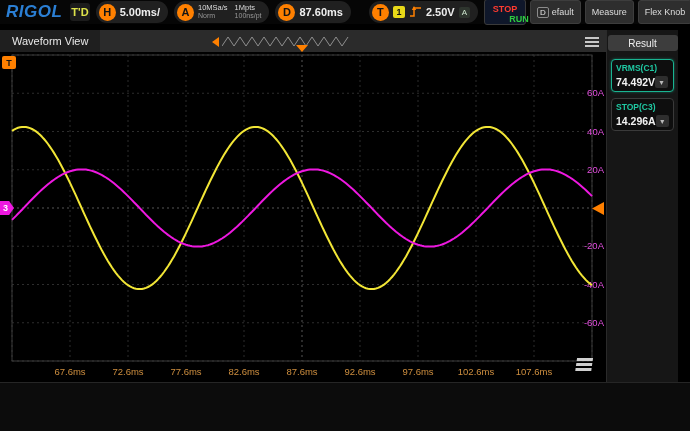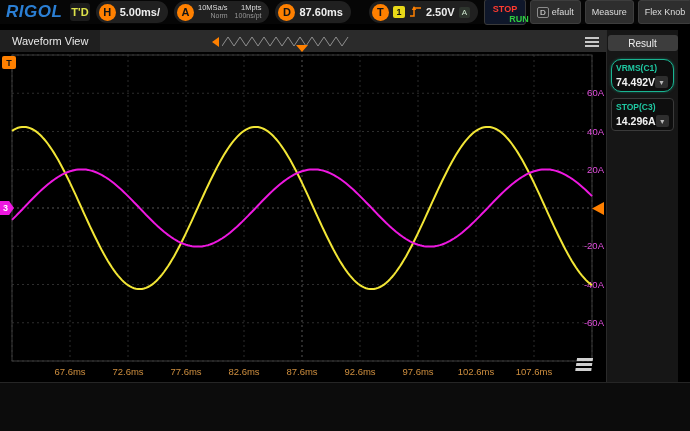--- a/index.html
+++ b/index.html
@@ -8,21 +8,21 @@
   
   .topbar{position:absolute;left:0;top:0;width:690px;height:24px;background:#060606;
           display:flex;align-items:center;gap:6px;padding:0 4px;box-sizing:border-box;}
   .logo{color:#2b7fd4;font-weight:bold;font-style:italic;font-size:17px;letter-spacing:.5px;padding:0 2px;}
   .tstat{color:#dde24a;background:#1c1c1c;border-radius:3px;padding:3px 1px;font-weight:bold;font-size:11px;}
   .pill{background:#202020;border-radius:11px;height:22px;display:flex;align-items:center;gap:4px;padding:0 8px 0 3px;}
   .obadge{width:17px;height:17px;border-radius:50%;background:#ff8000;color:#141414;font-weight:bold;
           font-size:11px;display:flex;align-items:center;justify-content:center;flex:0 0 auto;}
   .pv{color:#efefef;font-size:11px;font-weight:bold;white-space:nowrap;}
   .acqgrid{display:grid;grid-template-columns:auto auto;column-gap:7px;line-height:1.25;}
-  .acqgrid span{font-size:7.5px;color:#ddd;white-space:nowrap;text-align:right;}
+  .acqgrid span{font-size:7.5px;color:#ddd;white-space:nowrap;}
   .acqgrid .dim{color:#979797;font-size:7px;}
   .tpill{margin-left:12px;}
   .tsq{width:12px;height:12px;background:#e8d918;border-radius:2px;color:#111;font-weight:bold;font-size:9px;
        display:flex;align-items:center;justify-content:center;}
   .tmode{font-size:8px;color:#cfe6cf;background:#2e352e;border-radius:2px;padding:1px 3px;}
   .rgroup{margin-left:auto;display:flex;gap:4px;align-items:center;}
   .runstop{width:40px;height:24px;background:#0f172a;border:1px solid #3a3a3a;border-radius:3px;
            display:flex;flex-direction:column;align-items:center;justify-content:flex-end;line-height:1.05;cursor:pointer;}
   .runstop .stop{color:#ff3b30;font-size:9px;font-weight:bold;}
   .runstop .run{color:#2ecc40;font-size:9px;font-weight:bold;margin-left:28px;}
@@ -48,21 +48,21 @@
            clip-path:polygon(0 0,65% 0,100% 50%,65% 100%,0 100%);cursor:pointer;}
   .trig-arrow{position:absolute;left:592px;top:150px;width:12px;height:13px;background:#ff8000;
               clip-path:polygon(100% 0,100% 100%,0 50%);cursor:pointer;}
   .grid-menu{position:absolute;left:576px;top:306px;transform:skewX(-8deg);cursor:pointer;}
   .grid-menu i{display:block;width:16px;height:2.5px;background:#d0d0d0;margin-bottom:2.5px;}
   
   .rpanel{position:absolute;left:606px;top:30px;width:72px;height:352px;background:#161616;border-left:1px solid #2a2a2a;box-sizing:border-box;}
   .rtitle{margin:5px auto 8px auto;width:70px;height:16px;background:#3d3d3d;border-radius:3px;color:#eee;
           font-size:10px;display:flex;align-items:center;justify-content:center;}
   .rcard{margin:6px 4px;border:1px solid #3a3a3a;border-radius:4px;background:#0e0e0e;padding:3px 4px;cursor:pointer;}
-  .rcard.selected{border-color:#19b491;box-shadow:0 0 3px rgba(25,180,145,.5);border-radius:10px;}
+  .rcard.selected{border-color:#19b491;box-shadow:0 0 3px rgba(25,180,145,.5);}
   .rlabel{font-size:8.5px;font-weight:bold;color:var(--c,#1fc8a2);}
   .rvalrow{display:flex;align-items:center;justify-content:flex-start;margin-top:3px;}
   .rval{color:#f2f2f2;font-size:10.5px;font-weight:bold;}
   .rdrop{width:13px;height:12px;background:#2e2e2e;border-radius:2px;color:#bbb;font-size:8px;
          display:flex;align-items:center;justify-content:center;}
   
   .bottombar{position:absolute;left:0;top:382px;width:690px;height:49px;background:#0c0c0c;border-top:1px solid #262626;box-sizing:border-box;}
 </style>
 </head>
 <body>

